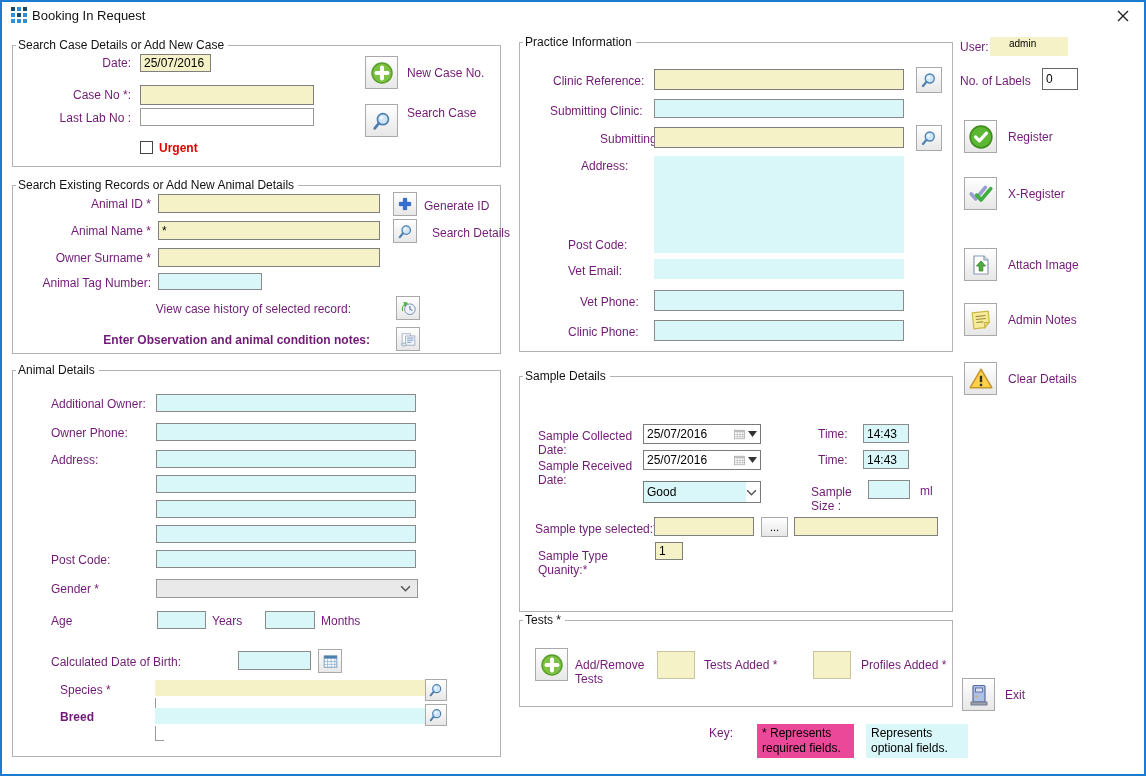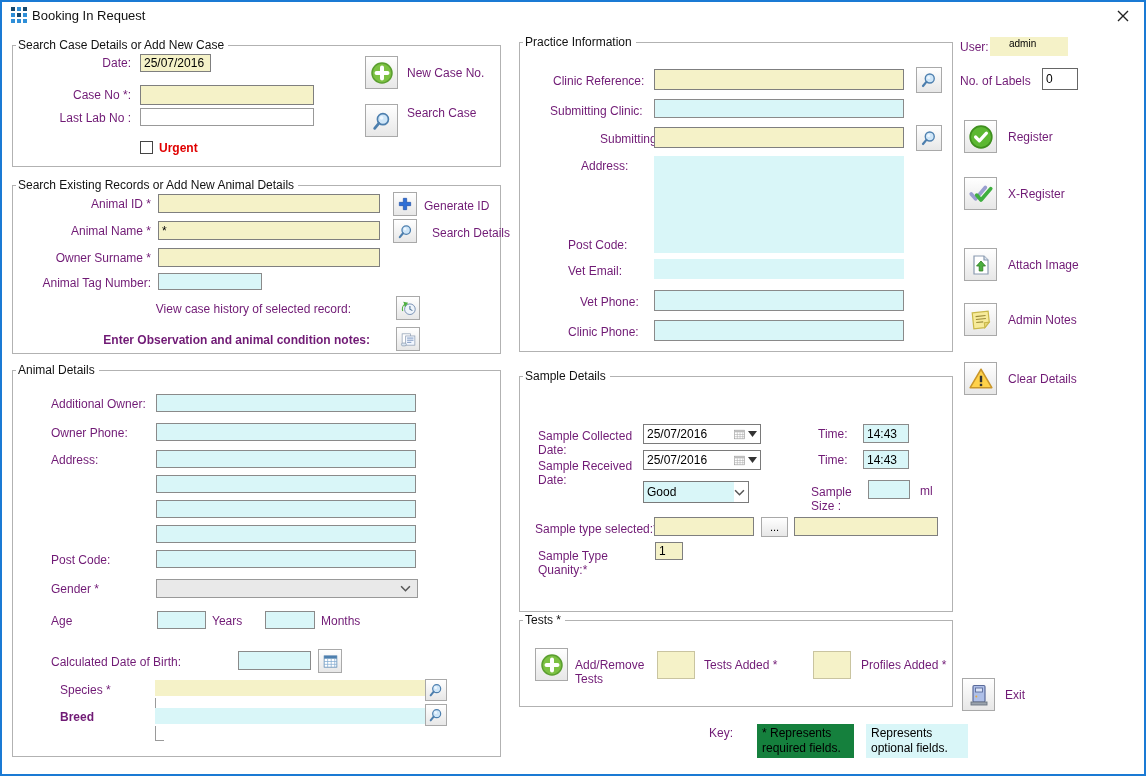--- a/index.html
+++ b/index.html
@@ -289,21 +289,21 @@
         </span>
         <span>
           <svg width="9" height="6" viewBox="0 0 9 6">
               <path d="M0 0h9L4.5 6z" fill="#333"></path>
             </svg>
         </span>
       </span>
     </div>
     <span class="lbl" style="left:298px;top:76px;">Time:</span>
     <input class="inp cyan" style="left: 343px; top: 73px; width: 46px; height: 19px;" value="14:43">
-    <div class="combo" style="left:123px;top:104px;width:106px;height:22px;">
+    <div class="combo" style="left:123px;top:104px;width:118px;height:22px;">
       <span class="txt" style="background:#D9F6F8;align-self:stretch;display:flex;align-items:center;">Good</span>
       <span class="tail">
         <span>
           <svg width="11" height="7" viewBox="0 0 10 6">
               <path d="M1 1l4 4 4-4" stroke="#555" fill="none" stroke-width="1.4"></path>
             </svg>
         </span>
       </span>
     </div>
     <span class="lbl wrap" style="left:291px;top:100px;width:55px;">Sample Size :</span>
@@ -328,21 +328,21 @@
       </span>
     </button>
     <span class="lbl wrap" style="left:55px;top:29px;width:72px;">Add/Remove Tests</span>
     <div class="inp" style="left:137px;top:30px;width:38px;height:28px;background:#F5F2C8;border:1px solid #c9c4a0;"></div>
     <span class="lbl" style="left:184px;top:37px;">Tests Added *</span>
     <div class="inp" style="left:293px;top:30px;width:38px;height:28px;background:#F5F2C8;border:1px solid #c9c4a0;"></div>
     <span class="lbl" style="left:341px;top:37px;">Profiles Added *</span>
   </div>
 
   <span class="lbl" style="left:707px;top:724px;">Key:</span>
-  <div class="keybox" style="left:755px;top:722px;width:97px;height:34px;background:#15803d;">* Represents required fields.</div>
+  <div class="keybox" style="left:755px;top:722px;width:97px;height:34px;background:#ec4899;">* Represents required fields.</div>
   <div class="keybox" style="left:864px;top:722px;width:102px;height:34px;background:#D9F6F8;">Represents optional fields.</div>
 
   <span class="lbl" style="left:958px;top:38px;">User:</span>
   <span class="hl" style="left:988px;top:35px;width:78px;height:19px;">admin</span>
   <span class="lbl" style="left:958px;top:72px;">No. of Labels</span>
   <input class="inp" style="left: 1040px; top: 66px; width: 36px; height: 22px; background: rgb(255, 255, 255); border: 1px solid rgb(102, 102, 102);" value="0">
 
   <button class="icon-btn btn-33" style="left:962px;top:118px;">
     <span>
       <svg width="26" height="26" viewBox="0 0 24 24">

